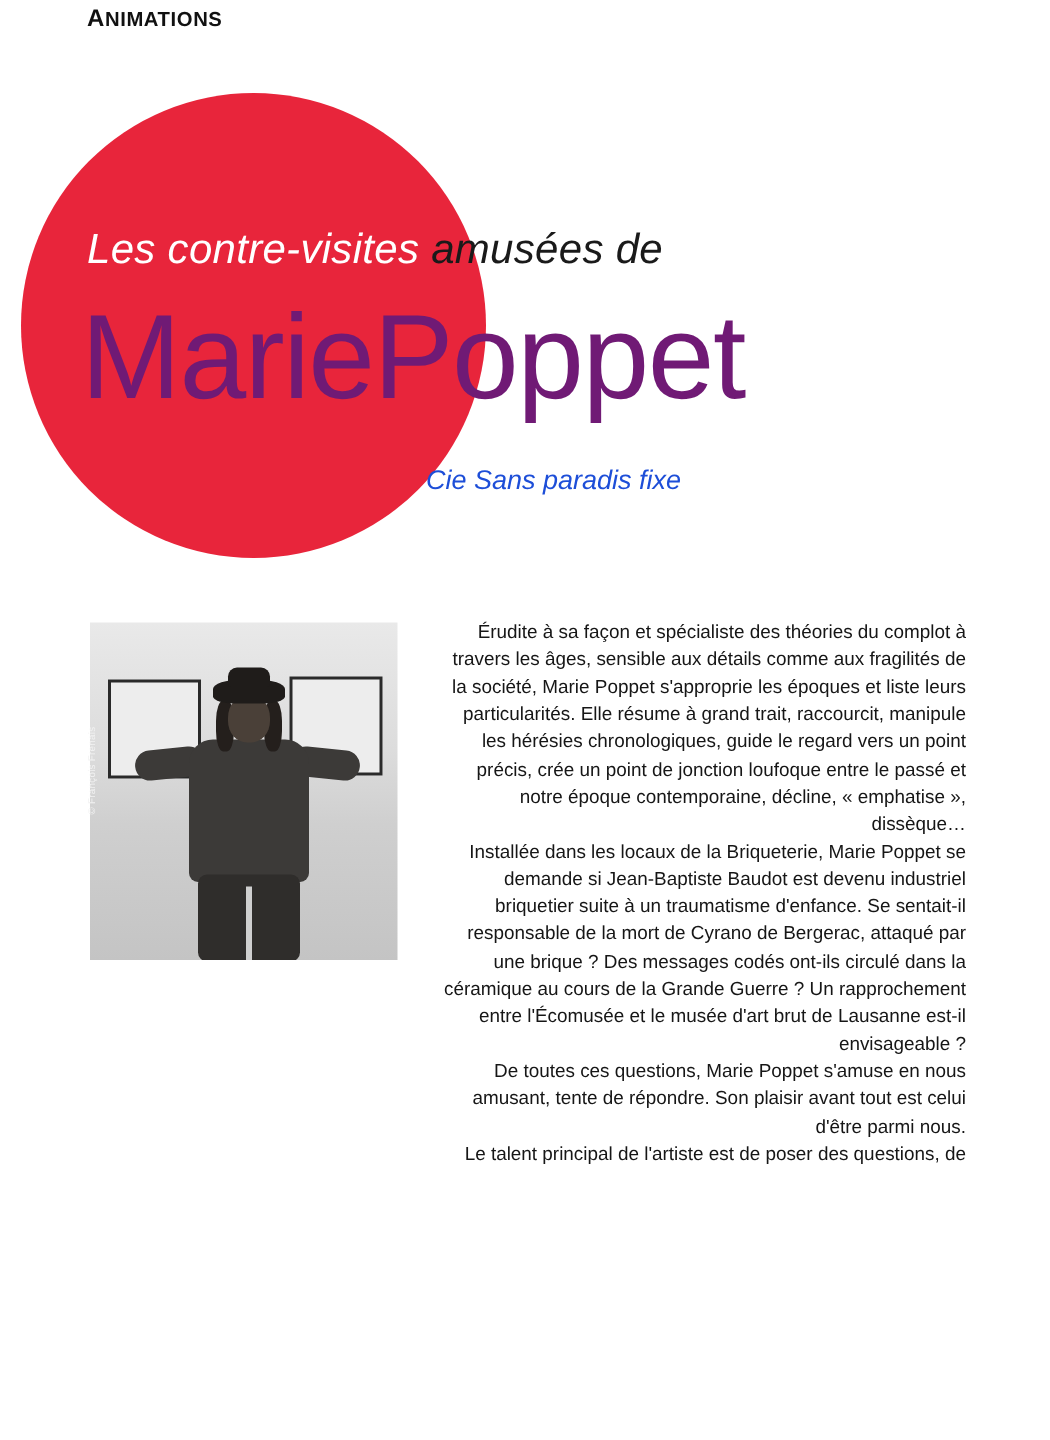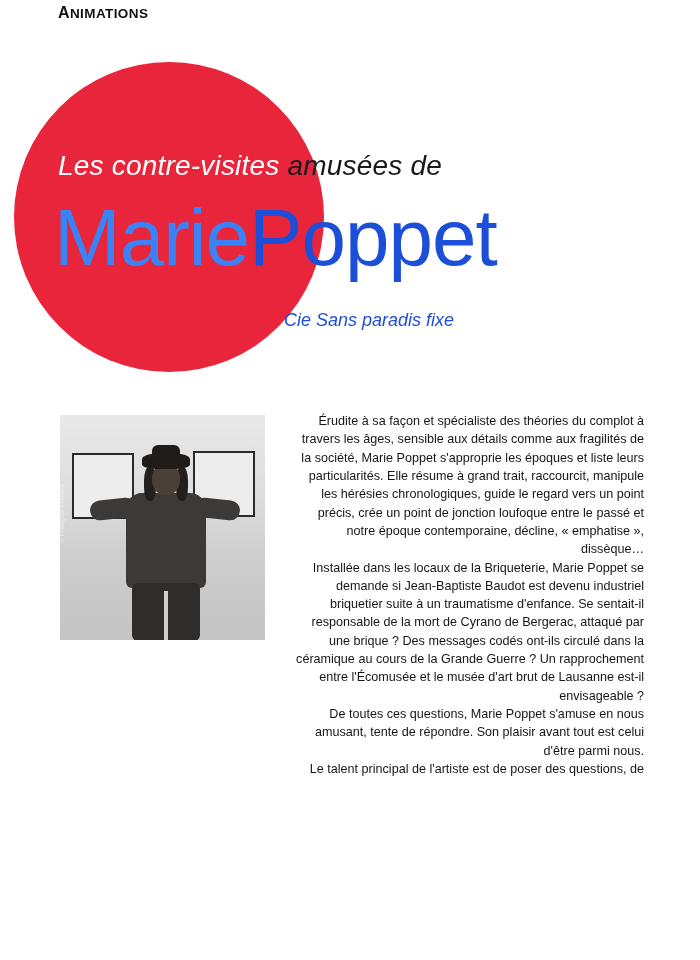--- a/index.html
+++ b/index.html
@@ -78,24 +78,24 @@
     position: absolute;
     left: 54px;
     top: 48px;
     font-size: 80px;
     font-weight: 300;
     letter-spacing: -1px;
     line-height: 1;
     white-space: nowrap;
   }
   .title-line2 .white-part {
-    color: #3b82f6;
+    color: #701a75;
   }
   .title-line2 .dark-part {
-    color: #1d4ed8;
+    color: #701a75;
     margin-top: 48px;
   }
   .subtitle {
     position: absolute;
     left: 284px;
     top: 160px;
     font-size: 18px;
     font-style: italic;
     color: #1d4ed8;
     white-space: nowrap;

